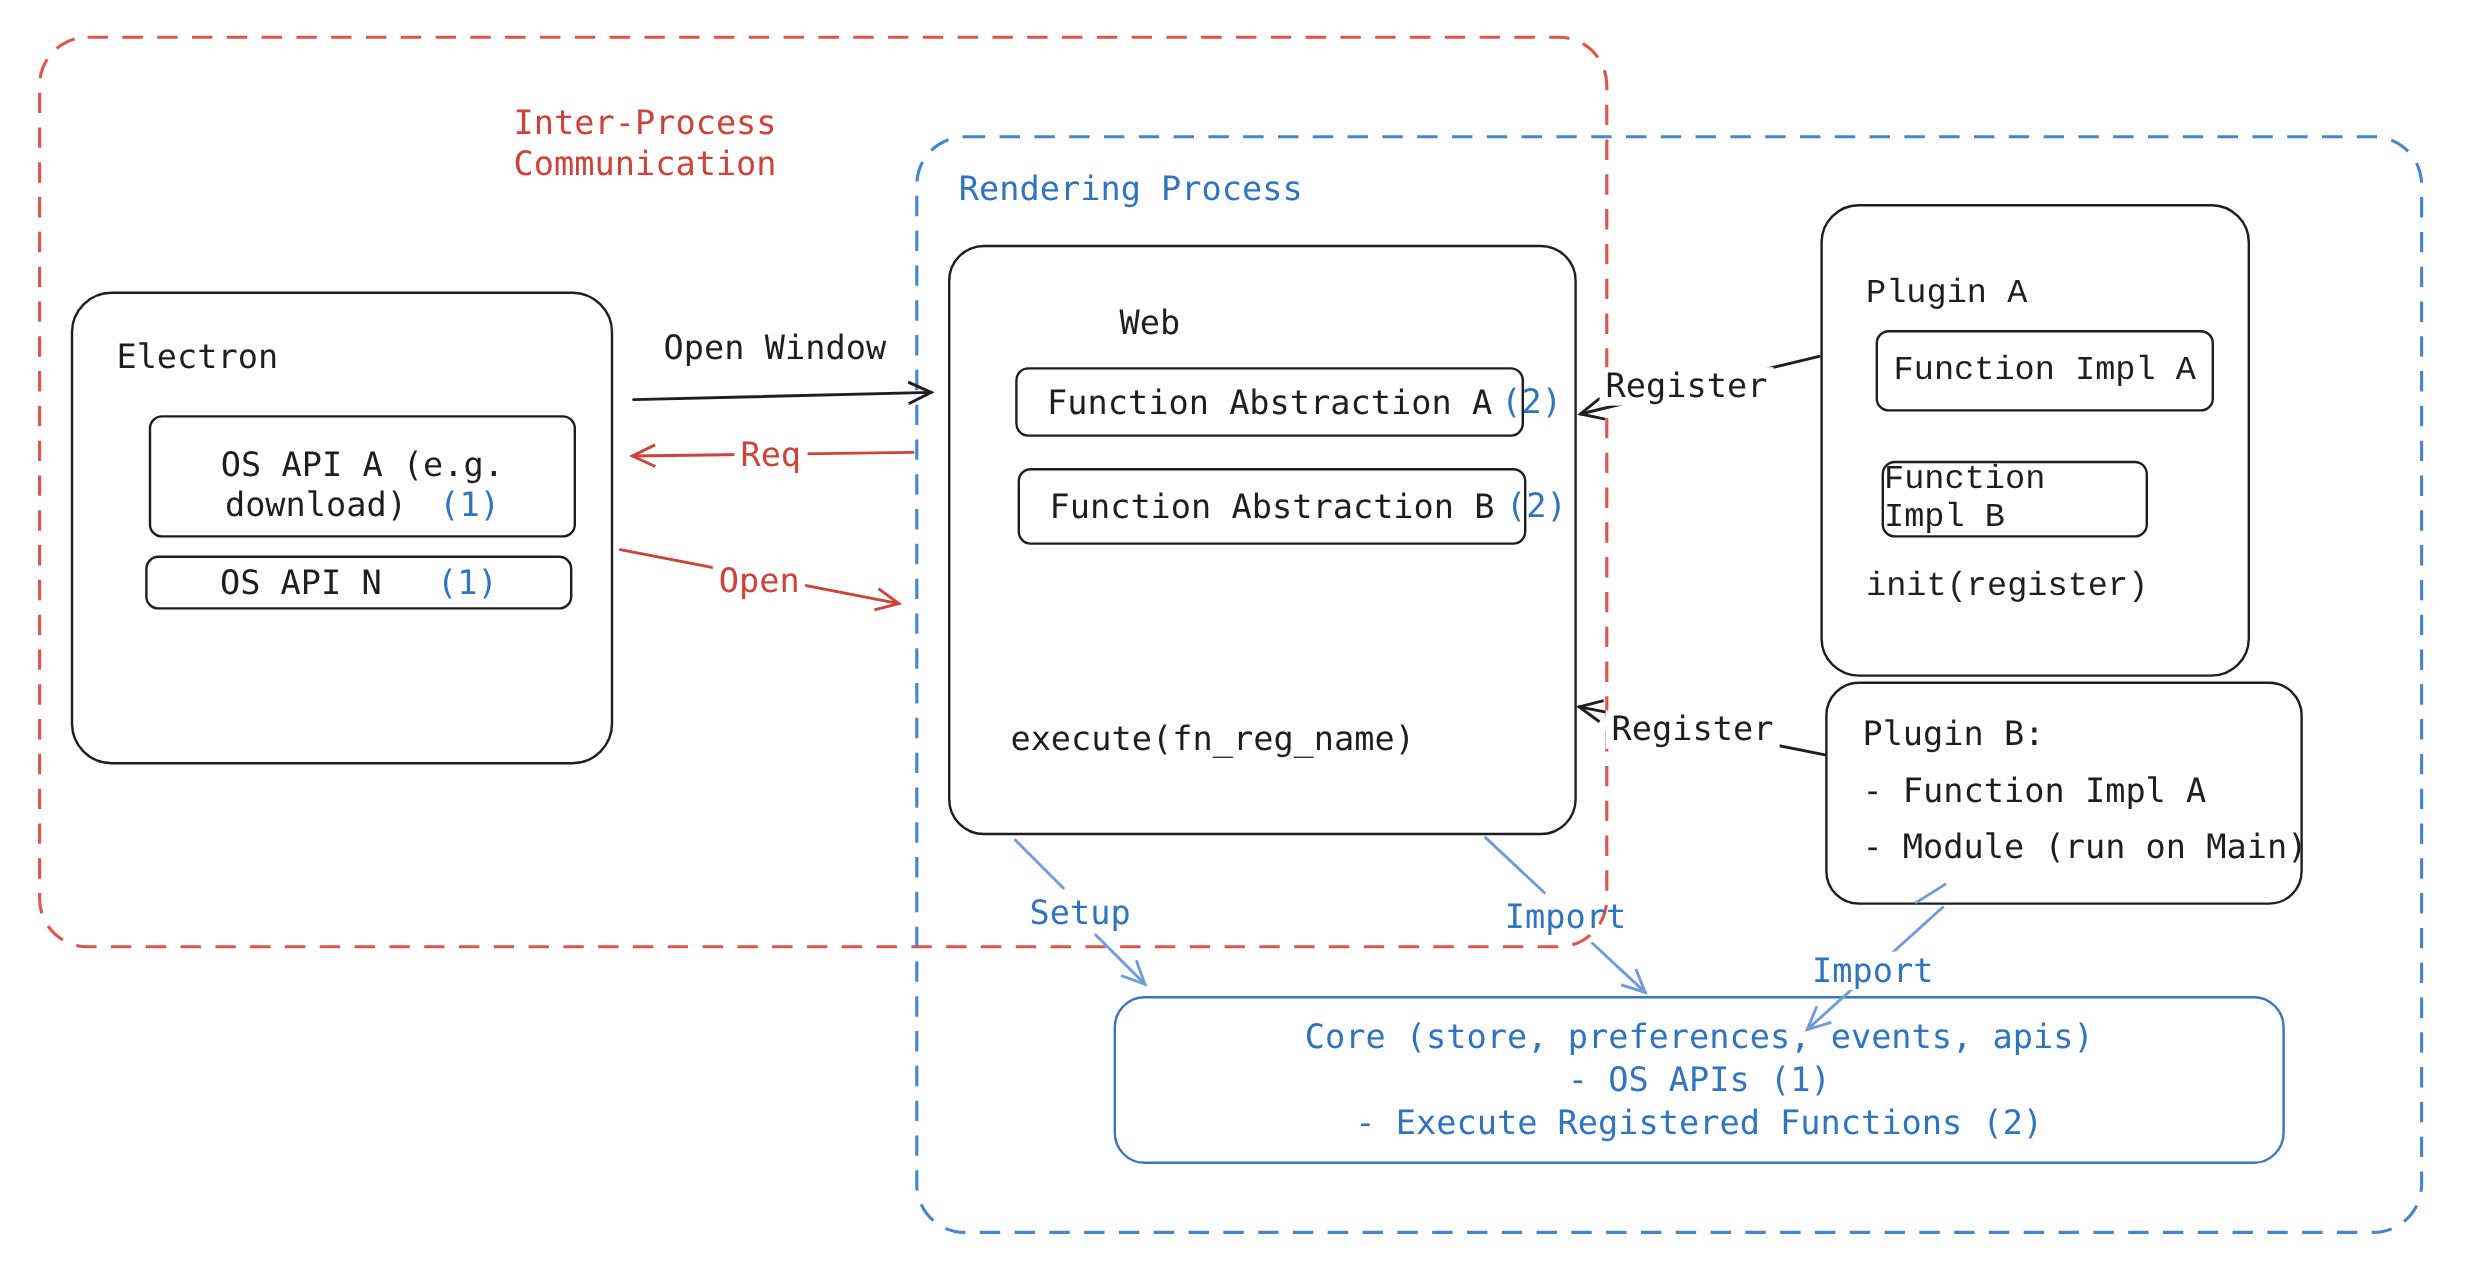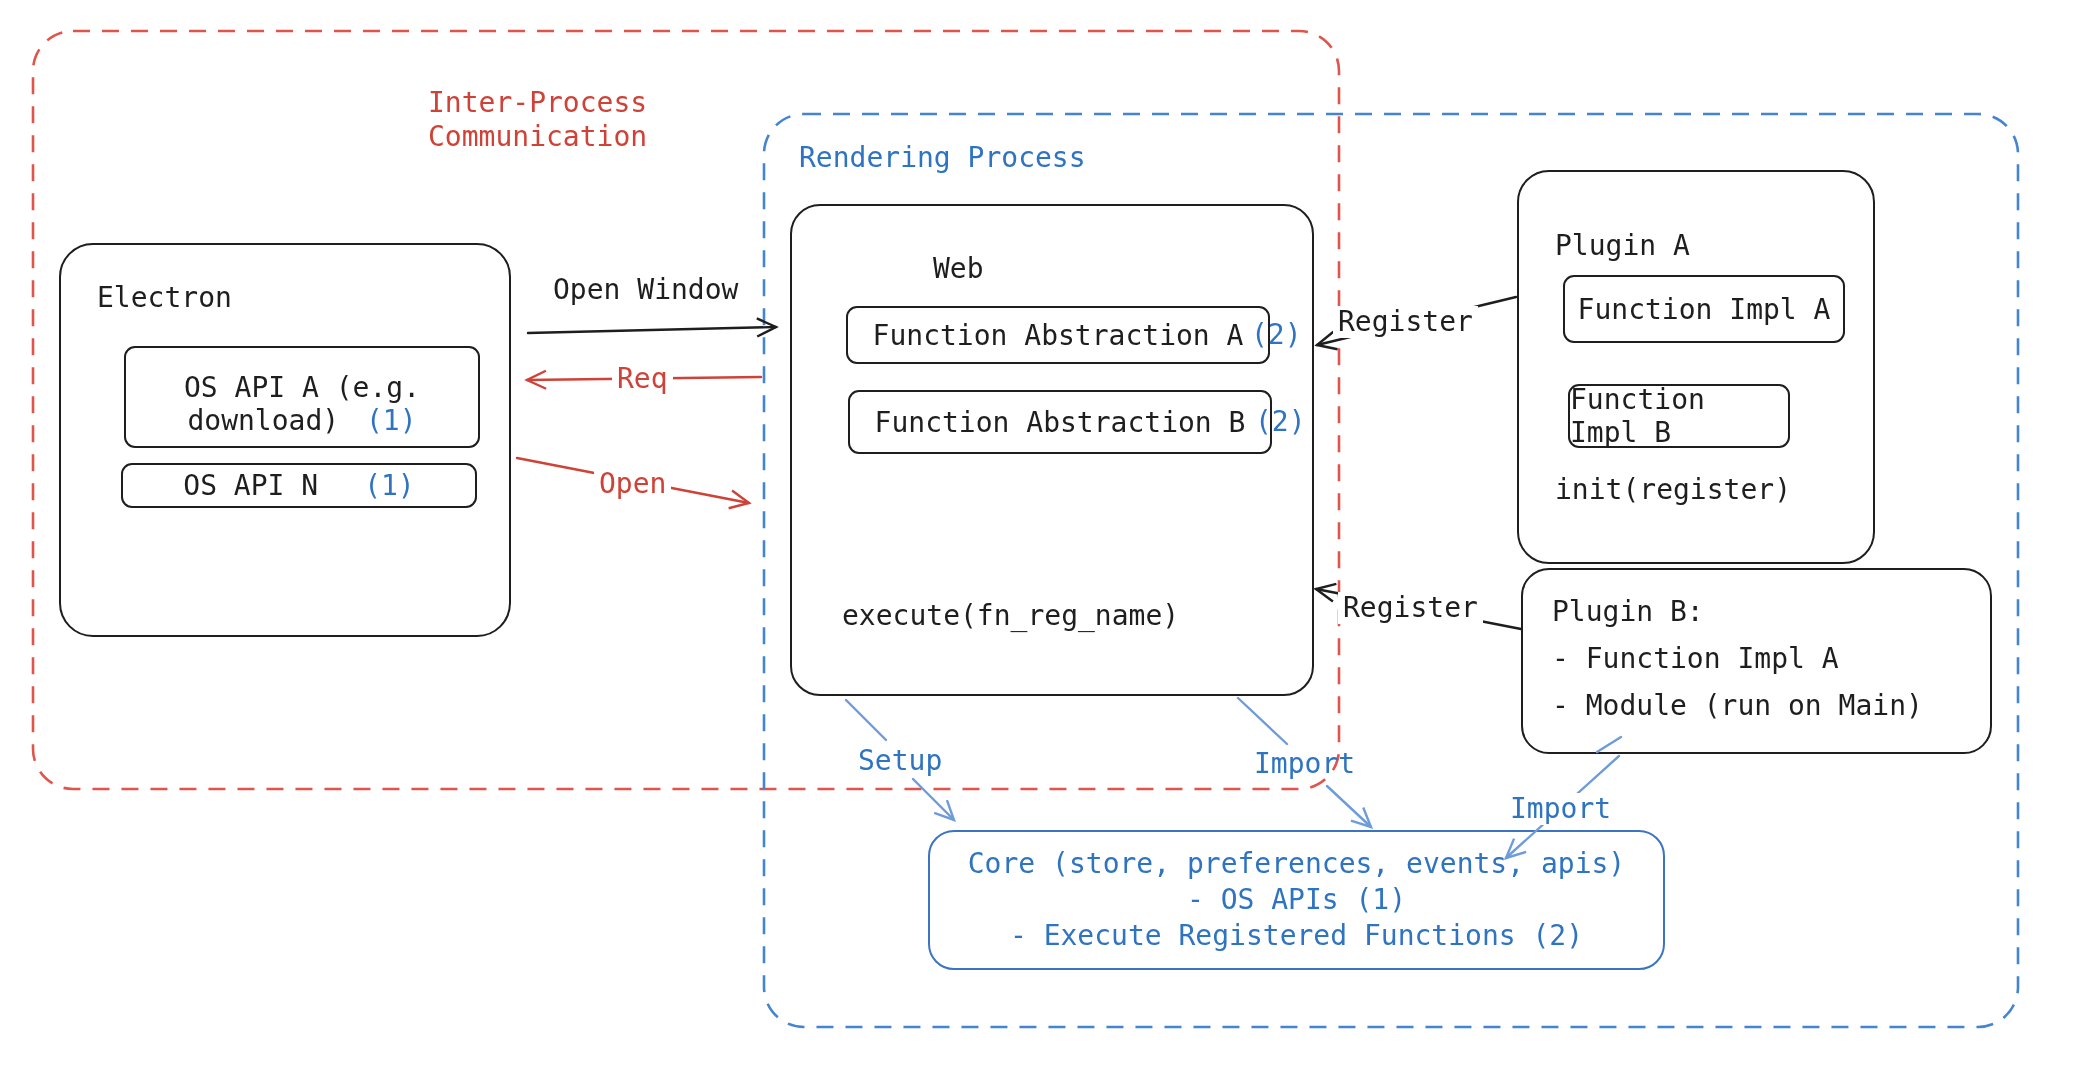--- a/index.html
+++ b/index.html
@@ -34,21 +34,21 @@
   .overlay .ln.red{stroke:var(--c-red);}
   .overlay .ln.blue{stroke:var(--c-blue_arrow);}
   .overlay .boundary{fill:none;stroke-width:2.6px;}
   .overlay .boundary.red{stroke:var(--c-red_dash);stroke-dasharray:17 12;}
   .overlay .boundary.blue{stroke:var(--c-blue_dash);stroke-dasharray:17 12;}
   .overlay marker path{fill:none;stroke-width:2.4px;}
   .overlay #ah-black path{stroke:var(--c-black);}
   .overlay #ah-red path{stroke:var(--c-red);}
   .overlay #ah-blue path{stroke:var(--c-blue_arrow);}
   .core-box{
-    position:absolute;left:928px;top:830px;width:737px;height:140px;
+    position:absolute;left:928px;top:830px;width:976px;height:140px;
     border:2.5px solid var(--c-core_border);border-radius:26px;box-sizing:border-box;
     display:flex;flex-direction:column;justify-content:center;align-items:center;
     color:var(--c-blue);font-size:28px;line-height:36px;text-align:right;
   }
   .plugin-line{position:absolute;font-size:28px;line-height:30px;white-space:nowrap;}
 </style>
 </head>
 <body>
 
 <div class="stage">
@@ -71,32 +71,32 @@
       <span>Function Abstraction A</span>
     </div>
     <div class="txt badge" style="left:459px;top:114px;">(2)</div>
     <div class="pill" style="left:32px;top:184px;width:424px;height:64px;">
       <span>Function Abstraction B</span>
     </div>
     <div class="txt badge" style="left:463px;top:201px;">(2)</div>
     <div class="txt" style="left:50px;top:395px;">execute(fn_reg_name)</div>
   </div>
 
-  <div class="box" style="left:1517px;top:170px;width:358px;height:394px;border-radius:32px;">
+  <div class="box" style="left:1517px;top:170px;width:358px;height:394px;border-radius:32px;font-family:Liberation Mono, monospace;">
     <div class="txt" style="left:36px;top:59px;">Plugin A</div>
     <div class="pill" style="left:20px;top:103px;width:282px;height:68px;">
       <span>Function Impl A</span>
     </div>
     <div class="pill" style="left:25px;top:212px;width:222px;height:64px;">
       <span>Function Impl B</span>
     </div>
     <div class="txt" style="left:36px;top:303px;">init(register)</div>
   </div>
 
-  <div class="box" style="left:1521px;top:568px;width:471px;height:186px;border-radius:28px;">
+  <div class="box" style="left:1521px;top:568px;width:398px;height:186px;border-radius:28px;">
     <div class="plugin-line" style="left:29px;top:27px;">Plugin B:</div>
     <div class="plugin-line" style="left:29px;top:74px;">- Function Impl A</div>
     <div class="plugin-line" style="left:29px;top:121px;">- Module (run on Main)</div>
   </div>
 
   <div class="core-box">
     <div>Core (store, preferences, events, apis)</div>
     <div>- OS APIs (1)</div>
     <div>- Execute Registered Functions (2)</div>
   </div>

